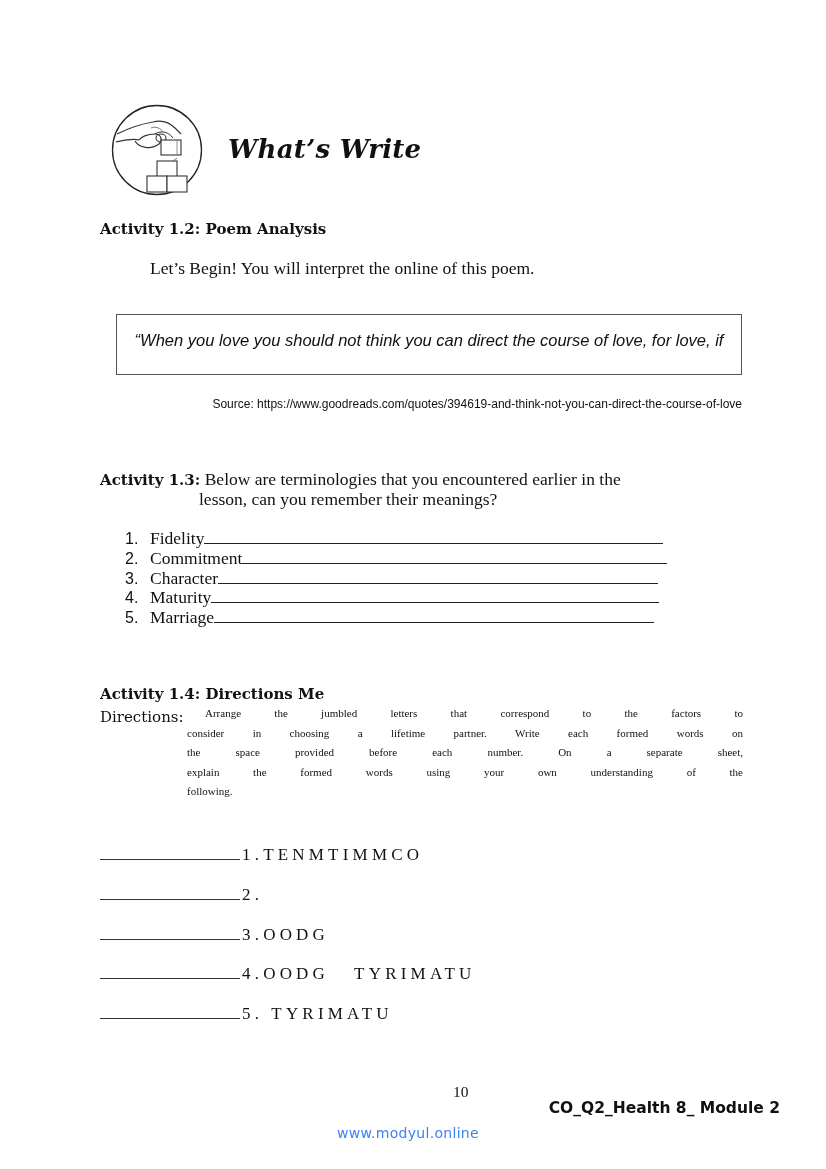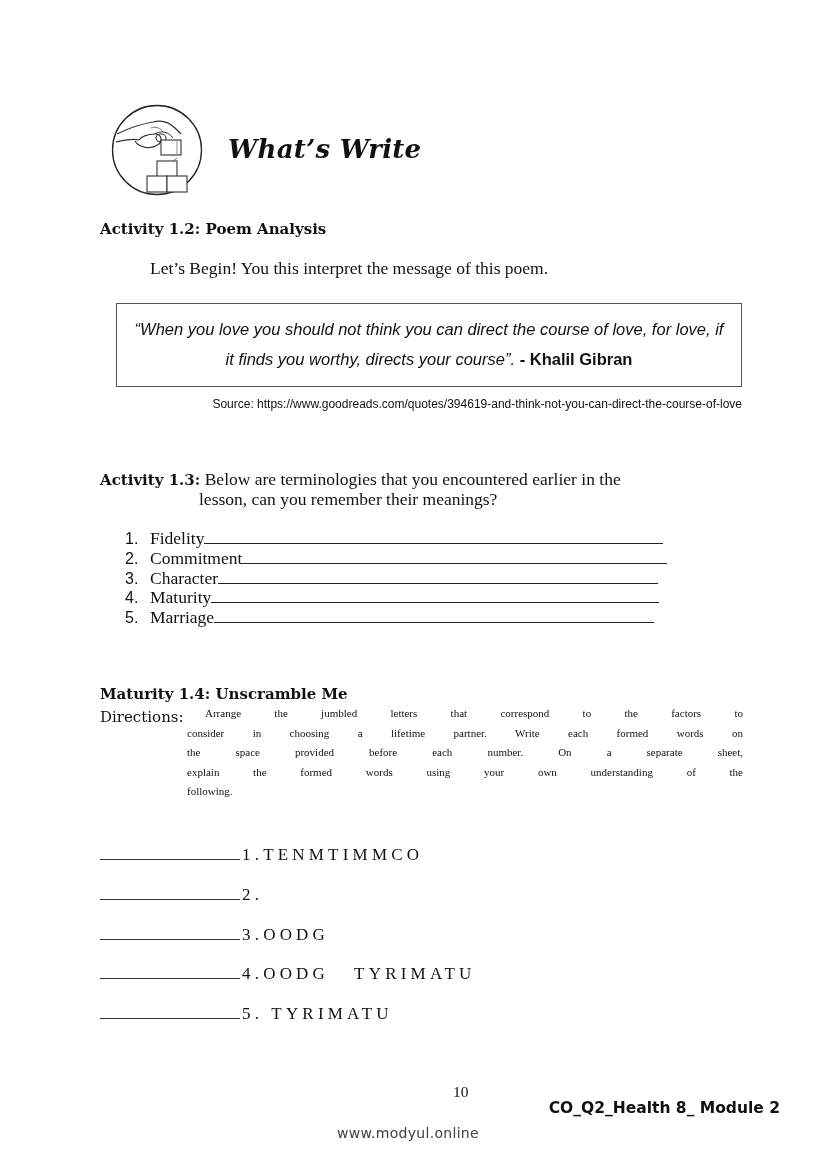--- a/index.html
+++ b/index.html
@@ -9,21 +9,21 @@
   
   #icon-wrap { left: 111px; top: 104px; width: 92px; height: 92px; }
   #section-title { left: 228px; top: 134px; font-family: "DejaVu Serif", serif; font-weight: bold; font-style: italic; font-size: 26px; letter-spacing: 0.3px; }
 
   .act-title { font-family: "DejaVu Serif", serif; font-weight: bold; font-size: 15px; }
   .body-text { font-family: "Liberation Serif", "DejaVu Serif", serif; font-size: 17.5px; }
 
   #act12-title { left: 100px; top: 220px; }
   #act12-intro { left: 150px; top: 258px; }
 
-  #quote-box { left: 116px; top: 303px; width: 626px; height: 84px; border: 1.3px solid #555; box-sizing: border-box; }
+  #quote-box { left: 116px; top: 314px; width: 626px; height: 61px; border: 1.3px solid #555; box-sizing: border-box; }
   #quote-line1 { left: 0; top: 16px; width: 100%; text-align: center; font-family: "Liberation Sans", sans-serif; font-style: italic; font-size: 16.5px; }
   #quote-line2 { left: 0; top: 46px; width: 100%; text-align: center; font-family: "Liberation Sans", sans-serif; font-size: 16.5px; }
   #quote-line2 .it { font-style: italic; }
   #quote-line2 .author { font-weight: bold; font-style: normal; }
   #source-line { right: 84px; top: 397px; font-family: "Liberation Sans", sans-serif; font-size: 12px; }
 
   #act13 { left: 100px; top: 469px; width: 620px; }
   #act13 .label { font-family: "DejaVu Serif", serif; font-weight: bold; font-size: 15px; }
   #act13 .desc1 { font-family: "Liberation Serif", serif; font-size: 17.5px; }
   #act13-desc2 { left: 199px; top: 489px; }
@@ -40,21 +40,21 @@
   .dir-line { position: absolute; font-family: "Liberation Serif", serif; font-size: 11px; white-space: nowrap; }
   .justify { text-align: justify; text-align-last: justify; }
 
   #scramble-list { left: 100px; top: 845px; }
   .scr-row { position: absolute; left: 0; white-space: nowrap; display: flex; align-items: baseline; }
   .scr-blank { display: inline-block; width: 140px; border-bottom: 1px solid #333; height: 14px; margin-right: 2px; }
   .scr-text { font-family: "Liberation Serif", serif; font-size: 17px; letter-spacing: 4.2px; white-space: pre; }
 
   #page-number { left: 405px; top: 1083px; font-family: "Liberation Serif", serif; font-size: 15.5px; margin-left: 48px; }
   #module-code { right: 46px; top: 1099px; font-family: "DejaVu Sans", sans-serif; font-weight: bold; font-size: 15.5px; }
-  #watermark { left: 337px; top: 1125px; font-family: "DejaVu Sans", sans-serif; font-size: 14px; color: #404040; letter-spacing: 0.3px; }
+  #watermark { left: 337px; top: 1125px; font-family: "DejaVu Sans", sans-serif; font-size: 14px; color: #3b82f6; letter-spacing: 0.3px; }
 </style>
 </head>
 <body>
 
 <div id="icon-wrap" class="abs">
   <svg width="92" height="92" viewBox="0 0 92 92">
     <circle cx="46" cy="46" r="44.5" fill="#fff" stroke="#222" stroke-width="1.3"></circle>
 
     <path d="M6 30 C18 24 30 20 42 18 C50 16 58 18 64 24 L70 30" fill="none" stroke="#333" stroke-width="1.2"></path>
     <path d="M5 38 C14 36 22 34 28 36" fill="none" stroke="#333" stroke-width="1.2"></path>
@@ -69,27 +69,24 @@
     <rect x="46" y="57" width="20" height="16" fill="#fff" stroke="#333" stroke-width="1.1"></rect>
     <line x1="62" y1="57" x2="66" y2="54" stroke="#555" stroke-width="0.8"></line>
 
     <rect x="36" y="72" width="20" height="16" fill="#fff" stroke="#333" stroke-width="1.1"></rect>
     <rect x="56" y="72" width="20" height="16" fill="#fff" stroke="#333" stroke-width="1.1"></rect>
   </svg>
 </div>
 <div id="section-title" class="abs">What’s Write</div>
 
 <div id="act12-title" class="abs act-title">Activity 1.2: Poem Analysis</div>
-<div id="act12-intro" class="abs body-text">Let’s Begin! You this interpret the message of this poem.</div>
+<div id="act12-intro" class="abs body-text">Let’s Begin! You will interpret the online of this poem.</div>
 
 <div id="quote-box" class="abs">
   <div id="quote-line1" class="abs">“When you love you should not think you can direct the course of love, for love, if</div>
-  <div id="quote-line2" class="abs">
-    <span class="it">it finds you worthy, directs your course”.</span><span class="author"> - Khalil Gibran</span>
-  </div>
 </div>
 <div id="source-line" class="abs">Source: https://www.goodreads.com/quotes/394619-and-think-not-you-can-direct-the-course-of-love</div>
 
 <div id="act13" class="abs">
   <span class="label">Activity 1.3:</span><span class="desc1"> Below are terminologies that you encountered earlier in the</span>
 </div>
 <div id="act13-desc2" class="abs body-text">lesson, can you remember their meanings?</div>
 
 <div id="term-list" class="abs">
   <div class="term-row">
@@ -112,21 +109,21 @@
     <span class="term-word">Maturity </span>
     <span class="term-blank" style="width:448px"></span>
   </div>
   <div class="term-row">
     <span class="term-num">5.</span>
     <span class="term-word">Marriage </span>
     <span class="term-blank" style="width:440px"></span>
   </div>
 </div>
 
-<div id="act14-title" class="abs act-title">Maturity 1.4: Unscramble Me</div>
+<div id="act14-title" class="abs act-title">Activity 1.4: Directions Me</div>
 <div id="directions" class="abs">
   <span class="lbl abs" style="left:0; top:1px;">Directions:</span>
   <div class="dir-line justify" style="left:105px; top:0; width:538px;">Arrange the jumbled letters that correspond to the factors to</div>
   <div class="dir-line justify" style="left:87px; top:19.6px; width:556px;">consider in choosing a lifetime partner. Write each formed words on</div>
   <div class="dir-line justify" style="left:87px; top:39.2px; width:556px;">the space provided before each number. On a separate sheet,</div>
   <div class="dir-line justify" style="left:87px; top:58.8px; width:556px;">explain the formed words using your own understanding of the</div>
   <div class="dir-line" style="left:87px; top:78.4px;text-align:center;">following.</div>
 </div>
 
 <div id="scramble-list" class="abs">

